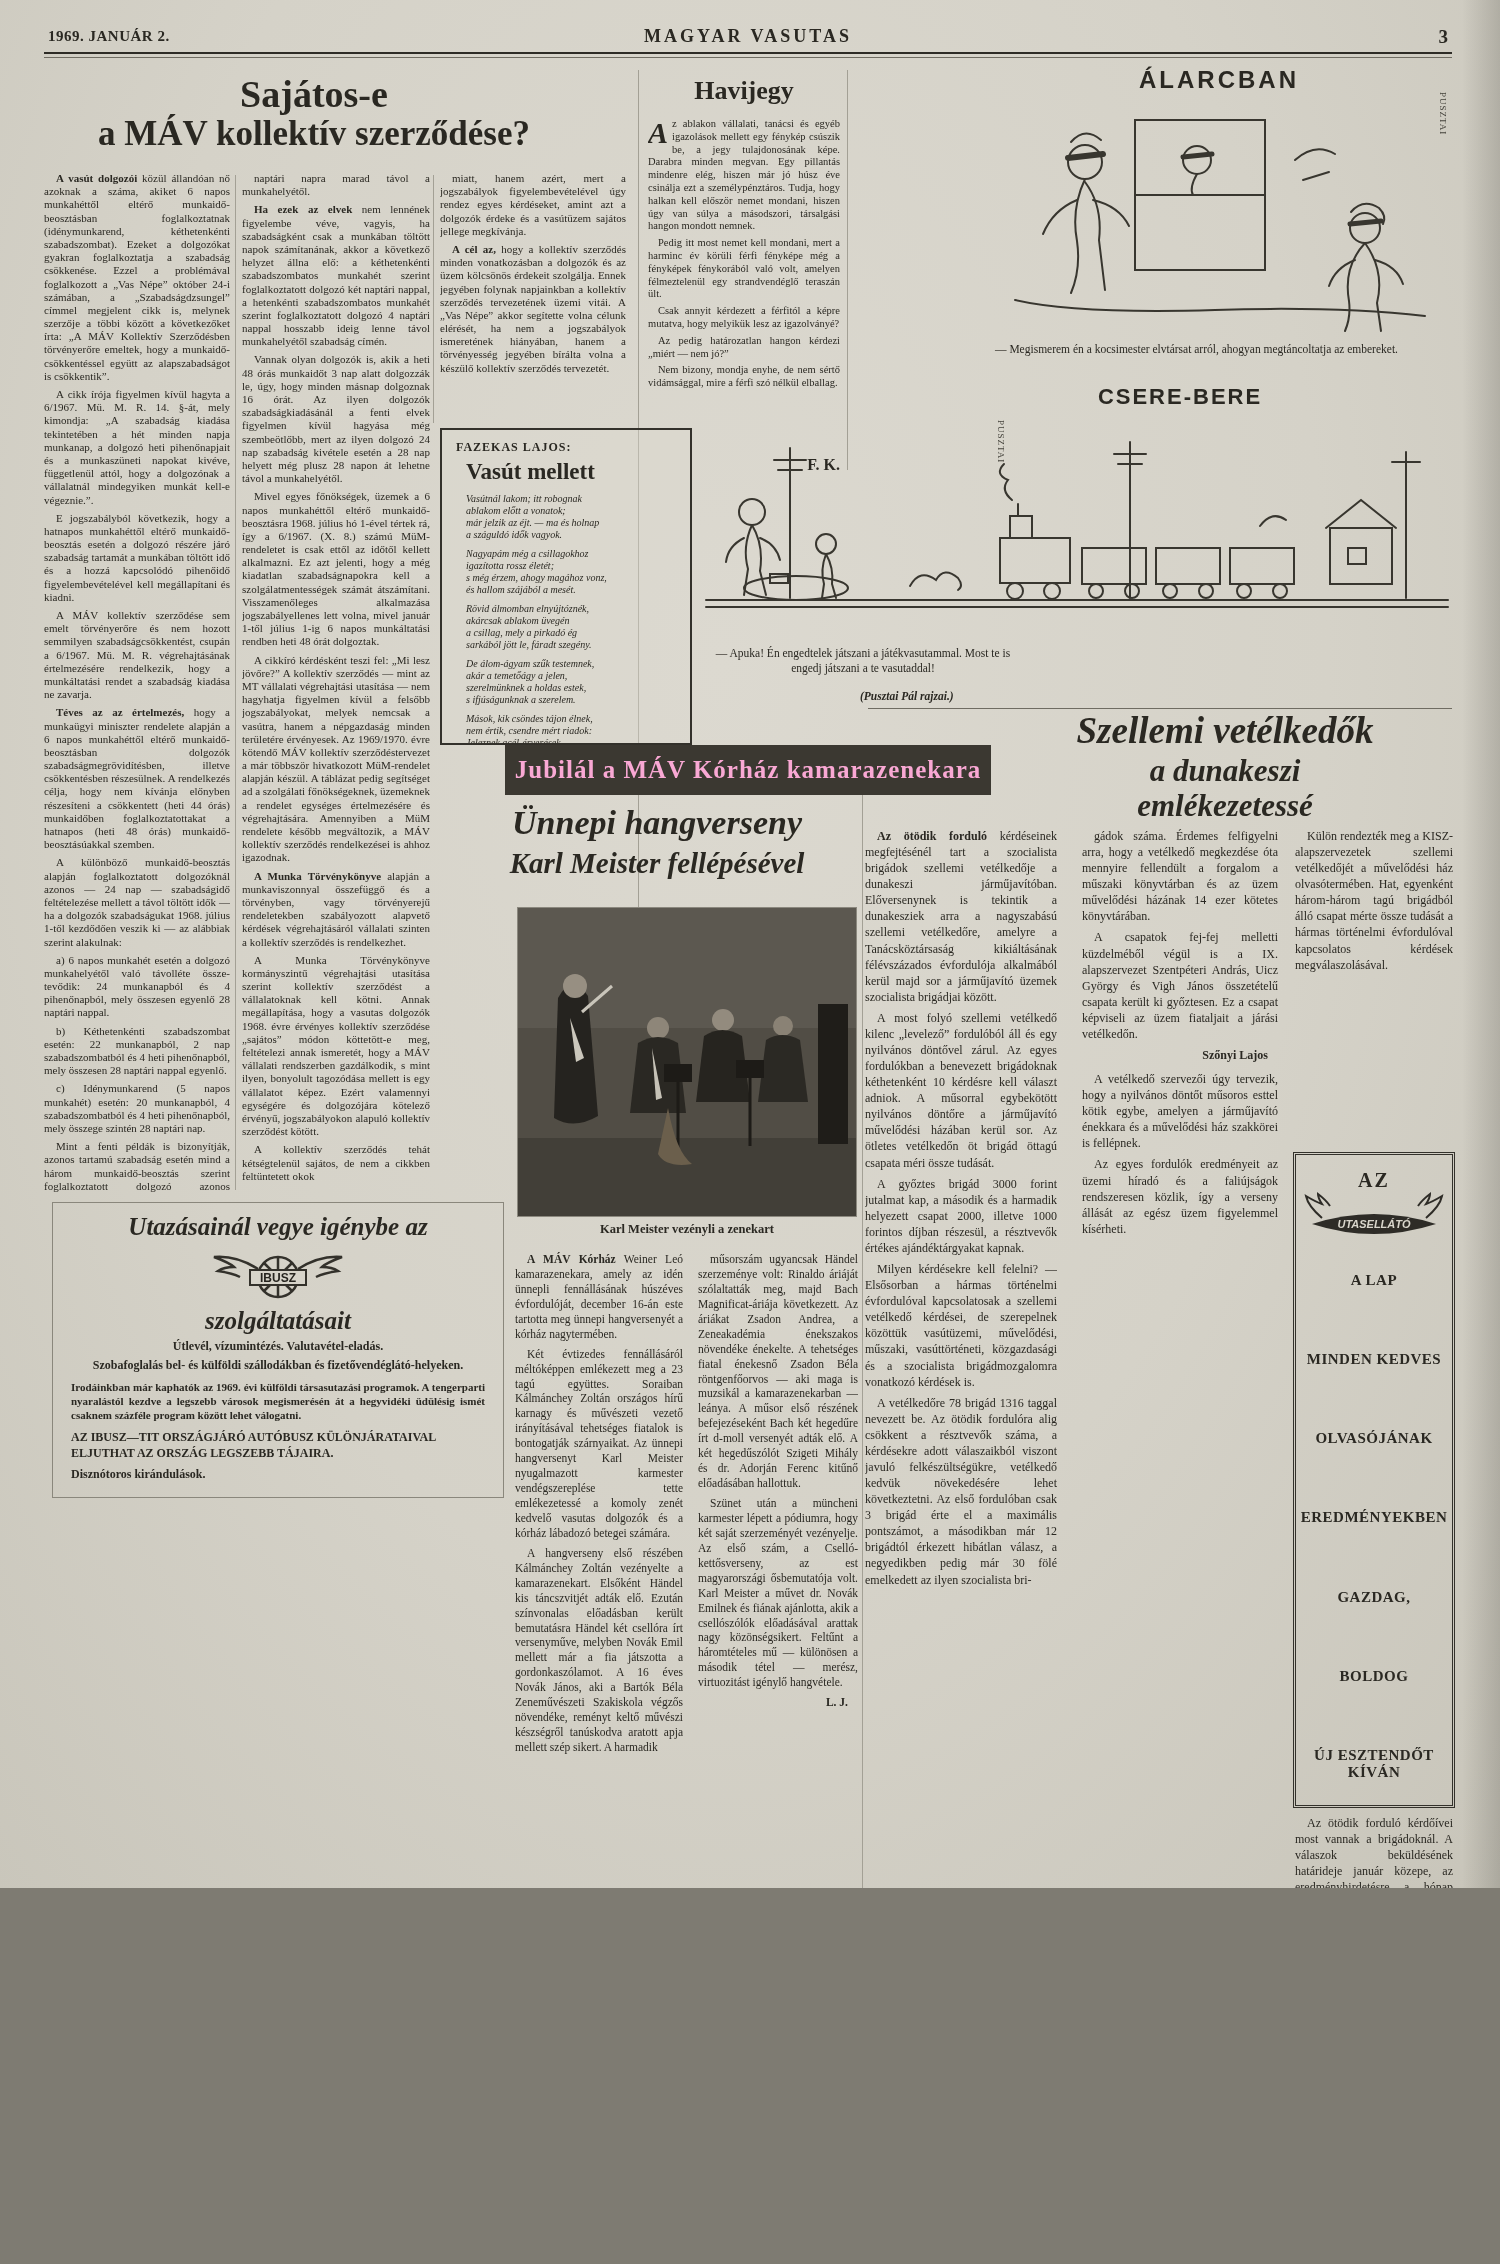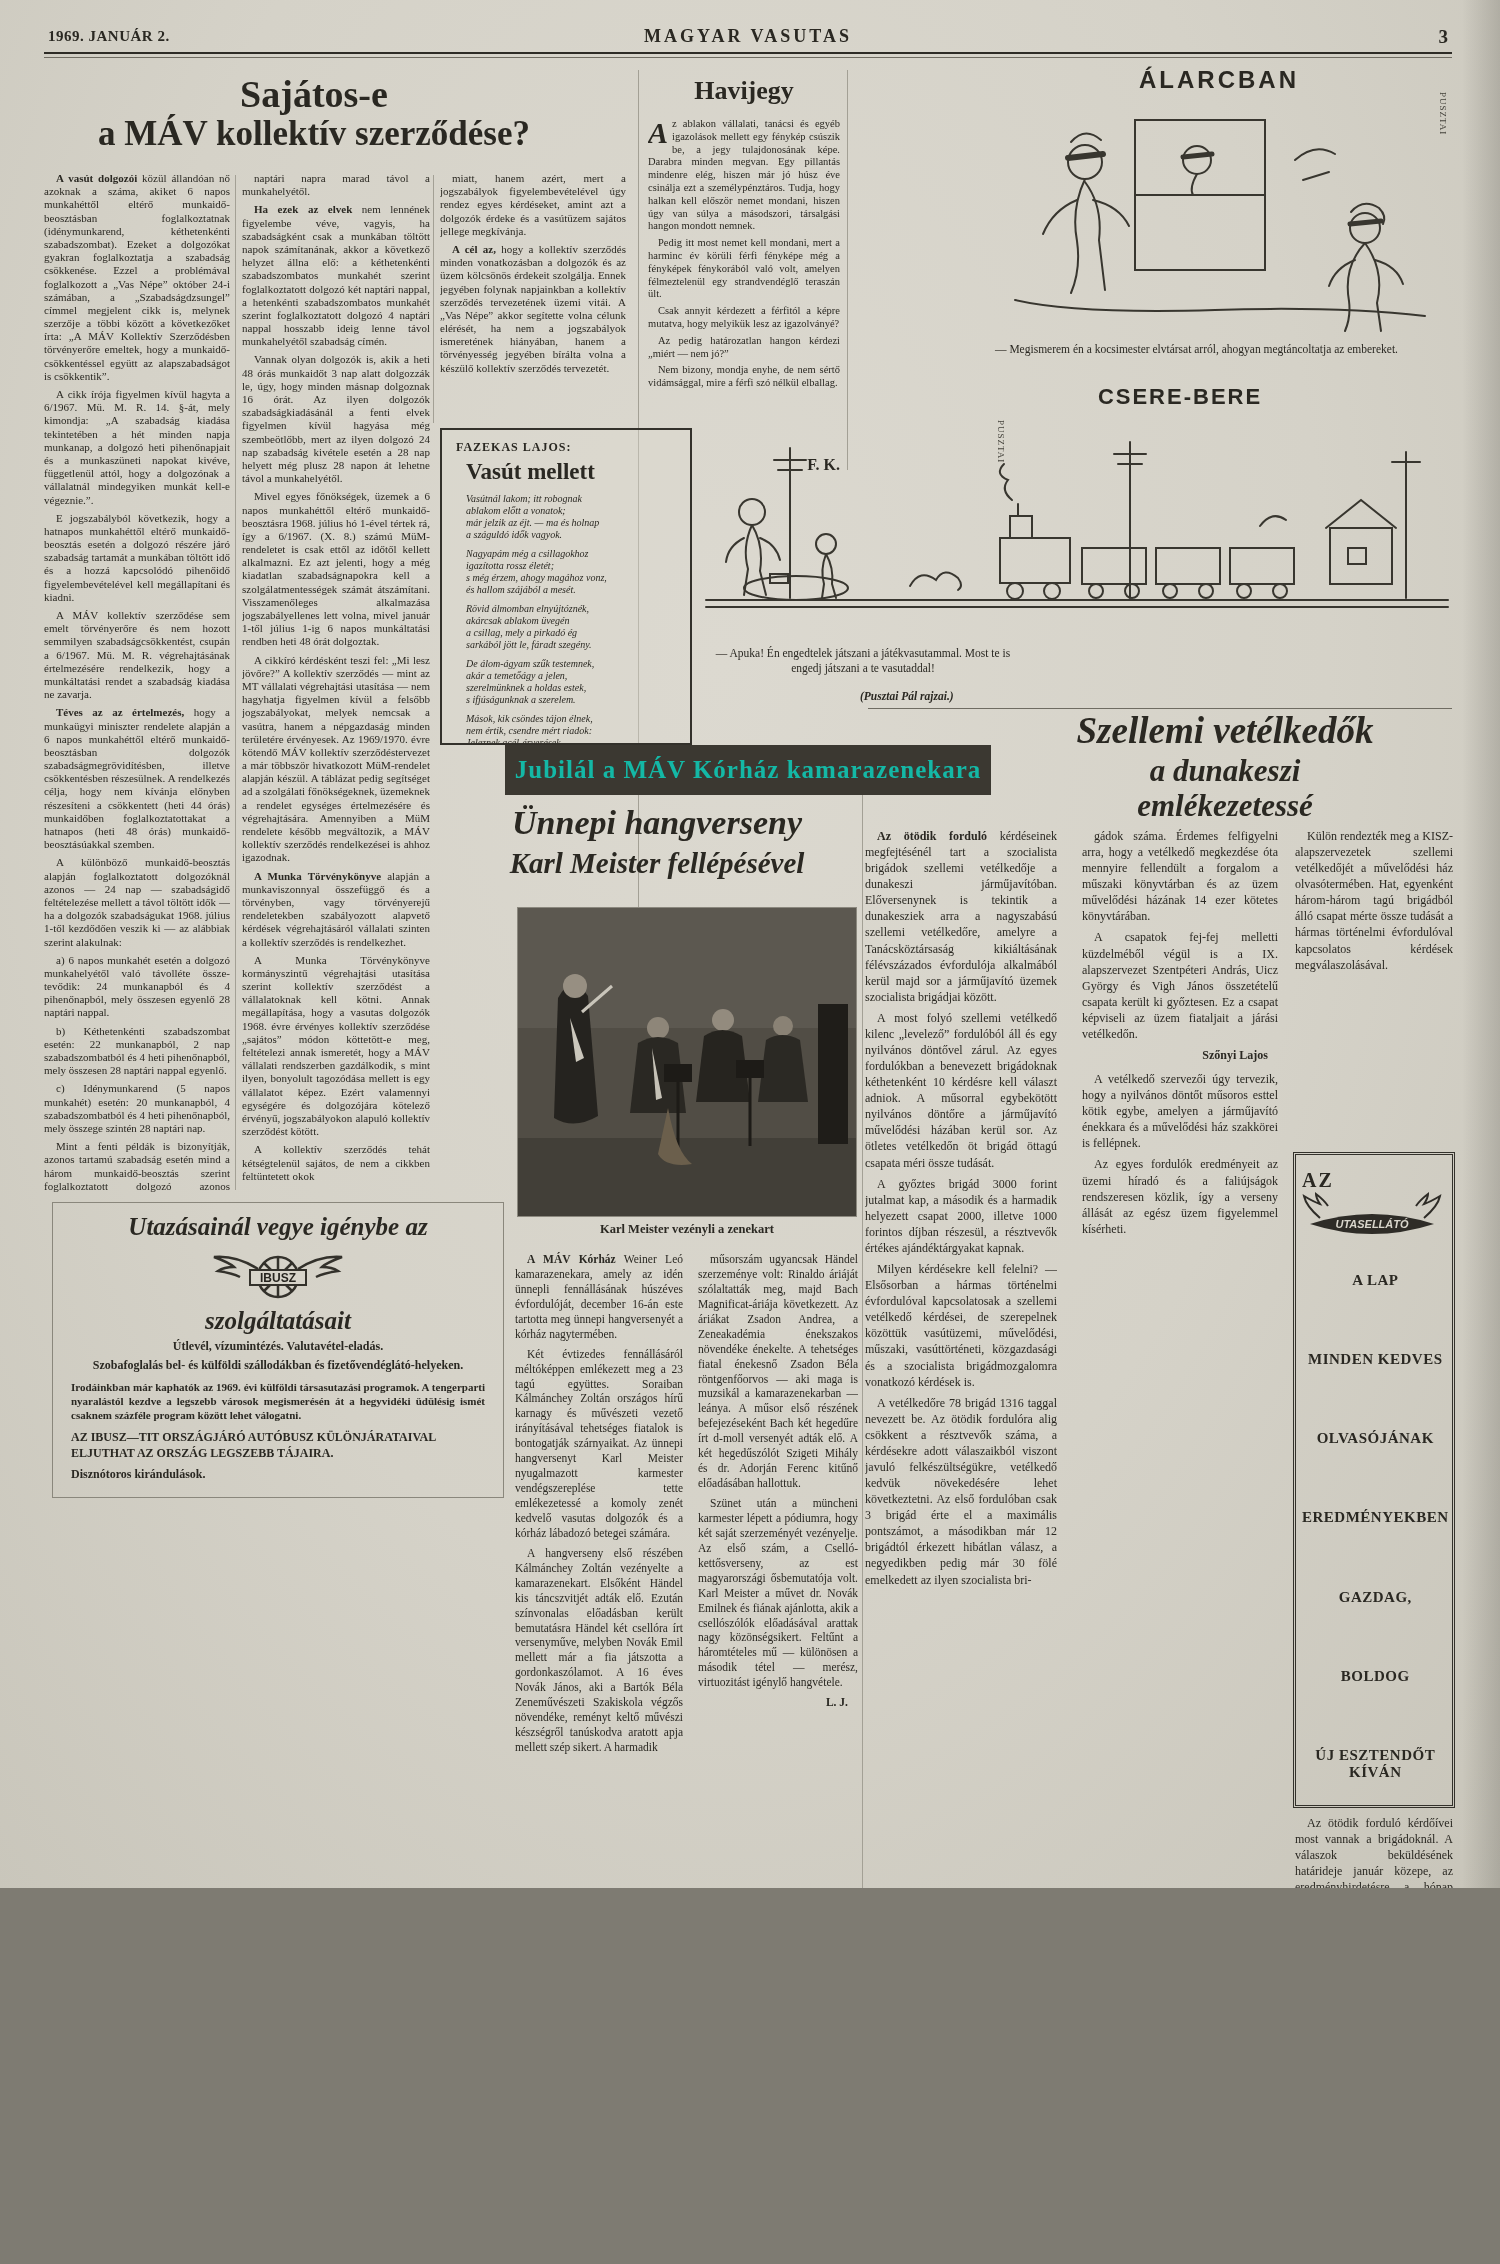--- a/index.html
+++ b/index.html
@@ -40,42 +40,42 @@
   .cb-title{position:absolute;left:1055px;top:384px;width:250px;text-align:center;font-size:22px;font-weight:bold;letter-spacing:2px;font-family:"Liberation Sans",sans-serif;}
   .cb-art{position:absolute;left:700px;top:408px;width:752px;height:235px;}
   .cb-cap{position:absolute;left:702px;top:646px;width:322px;font-size:11.5px;line-height:1.3;text-align:center;}
   .cb-credit{position:absolute;left:860px;top:690px;width:180px;font-size:11.5px;font-weight:bold;font-style:italic;}
   
   .poem-box{position:absolute;left:440px;top:428px;width:252px;height:317px;border:2px solid #33312b;box-sizing:border-box;padding:10px 14px;overflow:hidden;background:rgba(220,217,208,.4);}
   .poem-author{font-size:12px;font-weight:bold;letter-spacing:1px;}
   .poem-title{font-size:23px;font-weight:bold;margin:4px 0 8px 10px;}
   .stanza{white-space:pre-line;font-size:10px;line-height:1.2;margin:0 0 7px 10px;font-style:italic;}
   
-  .kicker{position:absolute;left:505px;top:745px;width:486px;height:50px;background:#3b3831;color:#14b8a6;
+  .kicker{position:absolute;left:505px;top:745px;width:486px;height:50px;background:#3b3831;color:#f9a8d4;
     text-align:center;line-height:50px;font-size:25px;font-weight:bold;letter-spacing:1px;}
   .con-title{position:absolute;left:475px;top:802px;width:364px;text-align:center;font-weight:bold;font-style:italic;line-height:1.25;}
   .con-title .l1{font-size:34px;}
   .con-title .l2{font-size:29px;}
   .photo{position:absolute;left:518px;top:908px;width:338px;height:308px;box-shadow:0 0 0 1px #8b887e;}
   .photo-cap{position:absolute;left:518px;top:1222px;width:338px;text-align:center;font-size:12.5px;font-weight:bold;}
   
   .quiz-head{position:absolute;left:995px;top:710px;width:460px;text-align:center;font-weight:bold;font-style:italic;line-height:1.15;}
   .quiz-head .l1{font-size:37px;}
   .quiz-head .l2{font-size:31px;}
   
   .ibusz{position:absolute;left:52px;top:1202px;width:452px;height:296px;border:1px solid #8a877c;box-sizing:border-box;padding:10px 18px 8px;text-align:center;}
   .ib-head{font-size:25px;font-weight:bold;font-style:italic;}
   .ib-sub{font-size:25px;font-weight:bold;font-style:italic;margin-top:2px;}
   .ib-line{font-size:12px;font-weight:bold;margin-top:4px;}
   .ib-para{font-size:11px;font-weight:bold;text-align:justify;margin-top:8px;line-height:1.25;}
   .ib-caps{font-size:12px;font-weight:bold;text-align:left;margin-top:8px;line-height:1.3;}
   .ib-last{font-size:12px;font-weight:bold;text-align:left;margin-top:6px;}
   
   .ua-box{position:absolute;left:1293px;top:1152px;width:162px;height:656px;border:3px double #33312b;box-sizing:border-box;
-    display:flex;flex-direction:column;justify-content:space-between;align-items:flex-start;padding:14px 6px 20px;text-align:center;}
+    display:flex;flex-direction:column;justify-content:space-between;align-items:center;padding:14px 6px 20px;text-align:center;}
   .ua-top{font-size:20px;font-weight:bold;letter-spacing:2px;}
   .ua-line{font-size:15px;font-weight:bold;letter-spacing:.5px;}
   svg{display:block;}
 </style>
 </head>
 <body>
 
 <div class="page">
 
   <div class="hdr">

